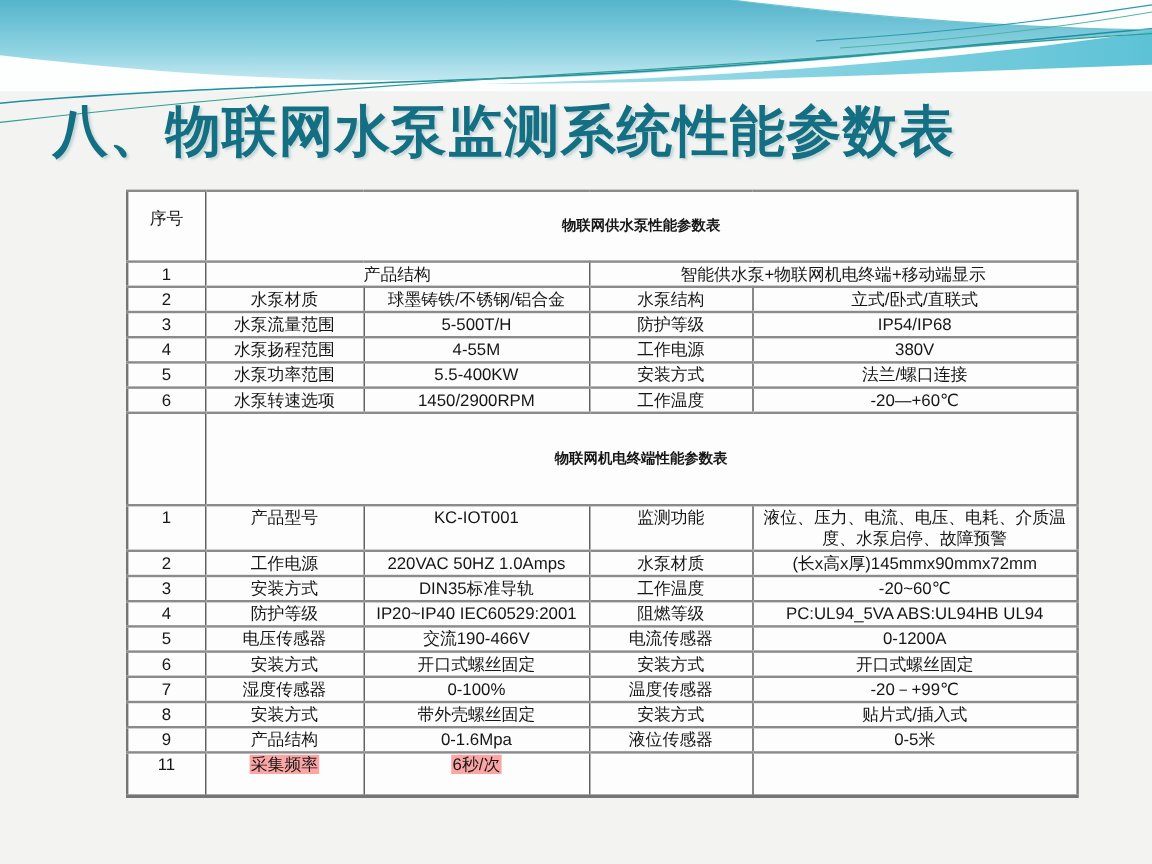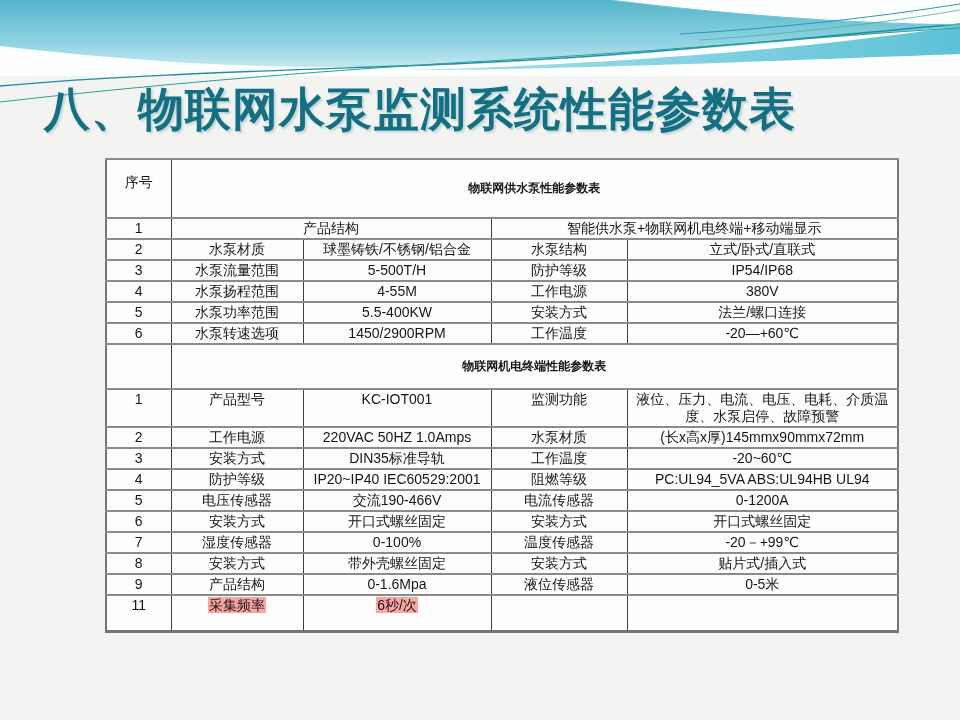--- a/index.html
+++ b/index.html
@@ -109,21 +109,21 @@
           <td><span>安装方式</span></td>
           <td><span>法兰/螺口连接</span></td>
         </tr>
         <tr style="height: 19px;">
           <td><span>6</span></td>
           <td><span>水泵转速选项</span></td>
           <td><span>1450/2900RPM</span></td>
           <td><span>工作温度</span></td>
           <td><span>-20—+60℃</span></td>
         </tr>
-        <tr style="height: 45px;">
+        <tr style="height: 77px;">
           <td class="corner"><span></span></td>
           <td colspan="4" class="section"><span>物联网机电终端性能参数表</span></td>
         </tr>
         <tr style="height: 38px;">
           <td><span>1</span></td>
           <td><span>产品型号</span></td>
           <td><span>KC-IOT001</span></td>
           <td><span>监测功能</span></td>
           <td><span>液位、压力、电流、电压、电耗、介质温度、水泵启停、故障预警</span></td>
         </tr>

